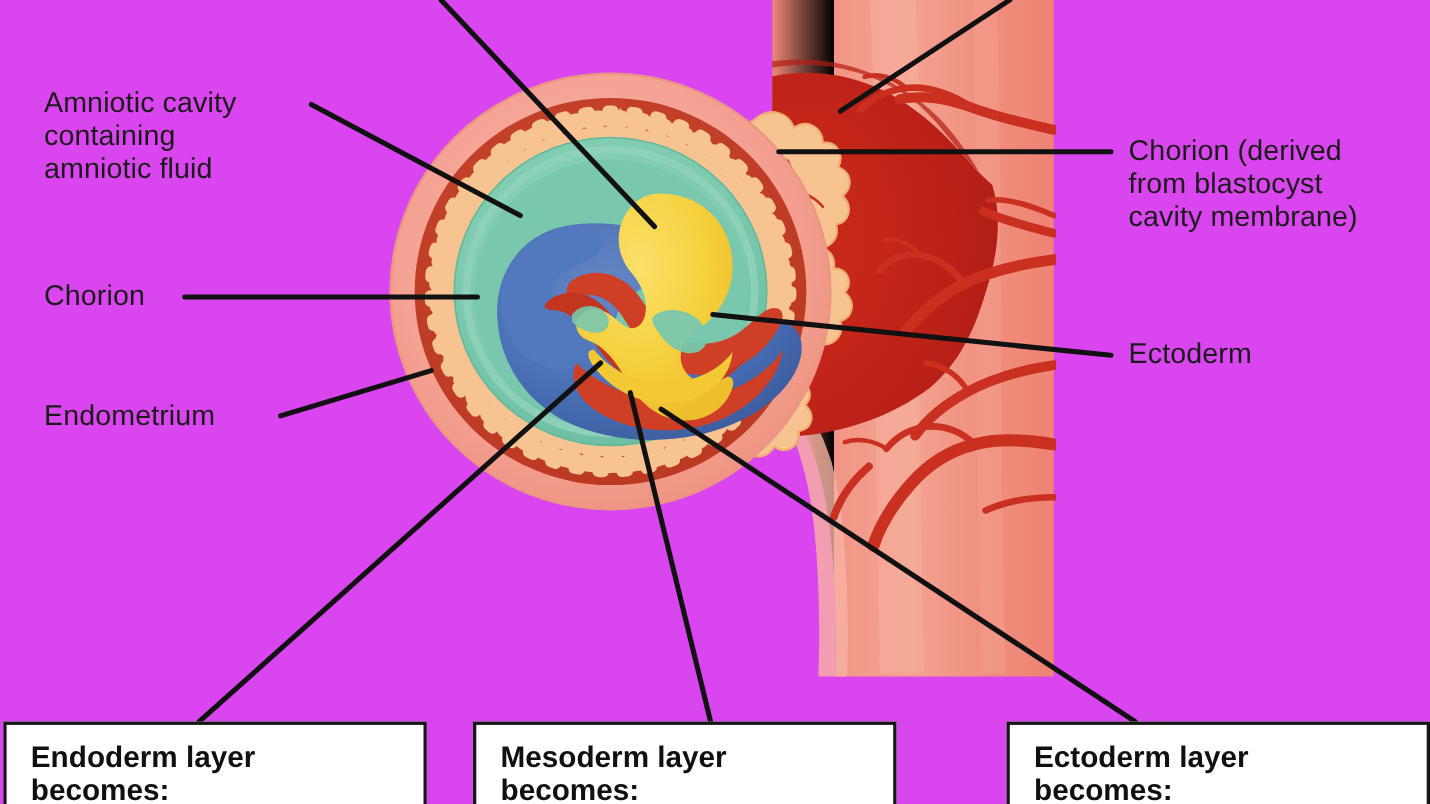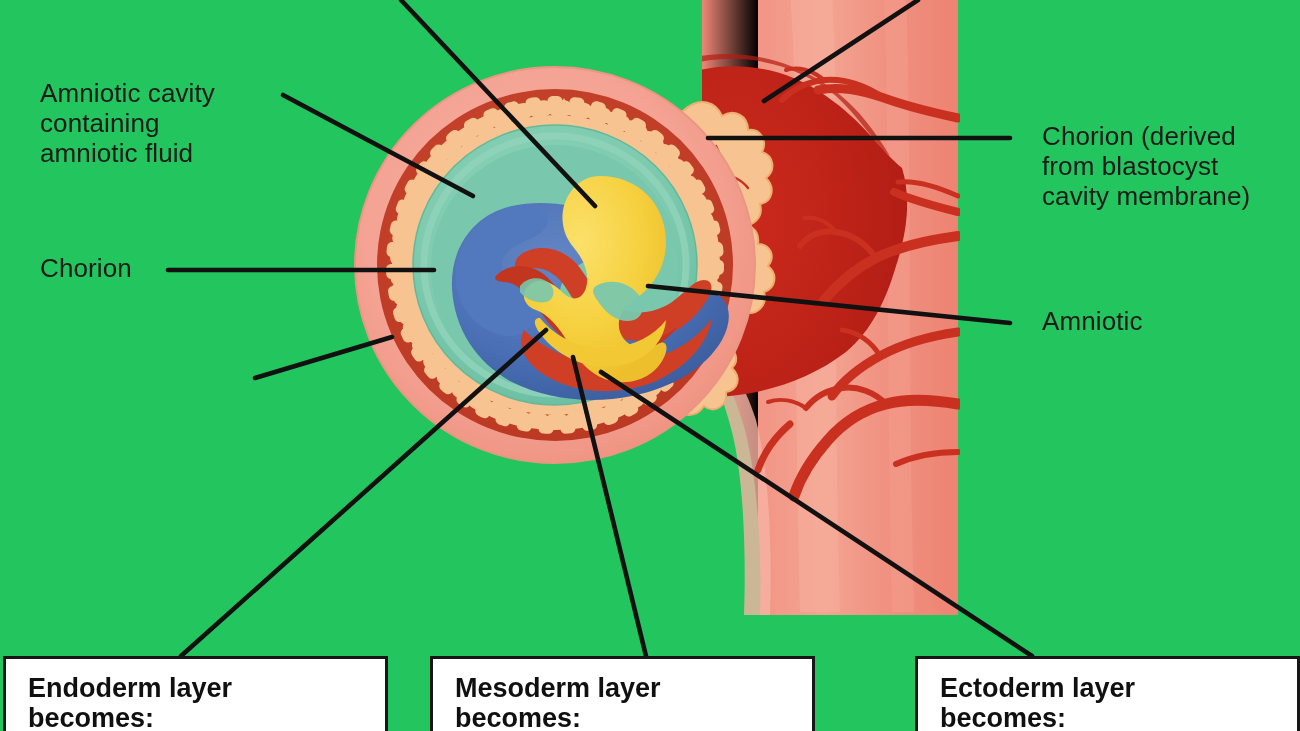--- a/index.html
+++ b/index.html
@@ -7,42 +7,42 @@
     padding: 0;
     background: #ffffff;
   }
   body {
     font-family: "Liberation Sans", sans-serif;
   }
   #stage {
     position: relative;
     width: 1300px;
     height: 731px;
-    background: #22c55e;
+    background: #d946ef;
     overflow: hidden;
   }
   #figure-svg {
     position: absolute;
     left: 0;
     top: 0;
     width: 1300px;
     height: 731px;
     display: block;
   }
   .lbl {
     position: absolute;
     color: #1a1a1a;
     font-size: 26px;
     line-height: 1.16;
     letter-spacing: 0.1px;
     white-space: pre-line;
     font-family: "Liberation Sans", sans-serif;
   }
   .lbl-left  { text-align: left; }
-  .lbl-right { text-align: left; margin-left: 16px; }
+  .lbl-right { text-align: left; }
 
   .term-box {
     position: absolute;
     border: 3px solid #161616;
     background: #ffffff;
     box-sizing: border-box;
     overflow: hidden;
   }
   .term-title {
     position: absolute;
@@ -312,26 +312,27 @@
       <line x1="601" y1="372" x2="1032" y2="656"></line>
     </g>
   </svg>
 
   <div class="lbl lbl-left" style="left:40px; top:78px;">Amniotic cavity
 containing
 amniotic fluid</div>
 
   <div class="lbl lbl-left" style="left:40px; top:253px;">Chorion</div>
 
+  <div class="lbl lbl-left" style="left:40px; top:362px;">Endometrium</div>
 
   <div class="lbl lbl-right" style="left:1026px; top:121px;">Chorion (derived
 from blastocyst
 cavity membrane)</div>
 
-  <div class="lbl lbl-right" style="left:1026px; top:306px;">Amniotic</div>
+  <div class="lbl lbl-right" style="left:1026px; top:306px;">Ectoderm</div>
 
   <div class="term-box" style="left:3px; top:656px; width:385px; height:120px;">
     <div class="term-title">Endoderm layer
 becomes:</div>
   </div>
 
   <div class="term-box" style="left:430px; top:656px; width:385px; height:120px;">
     <div class="term-title">Mesoderm layer
 becomes:</div>
   </div>

